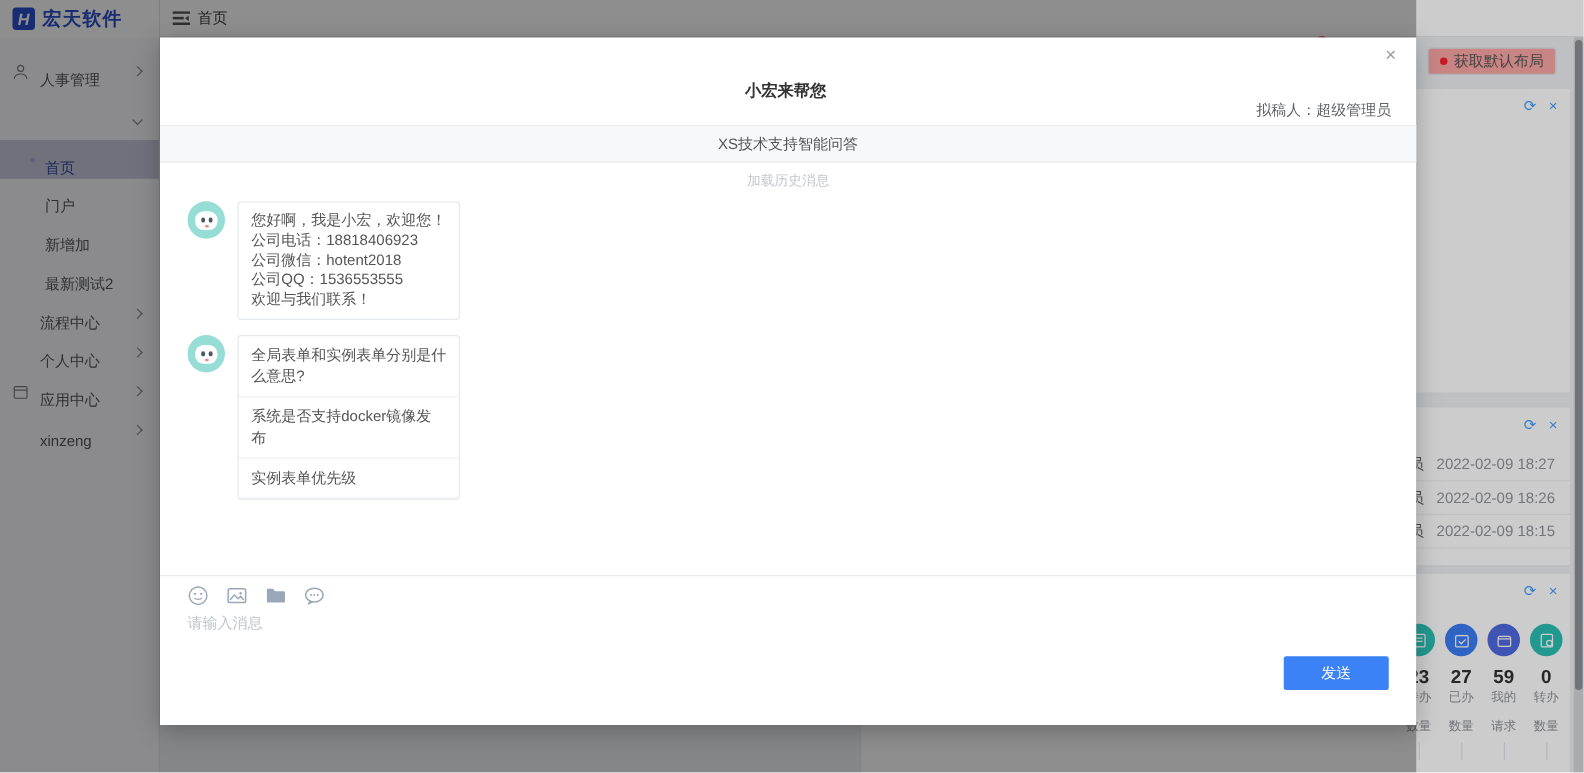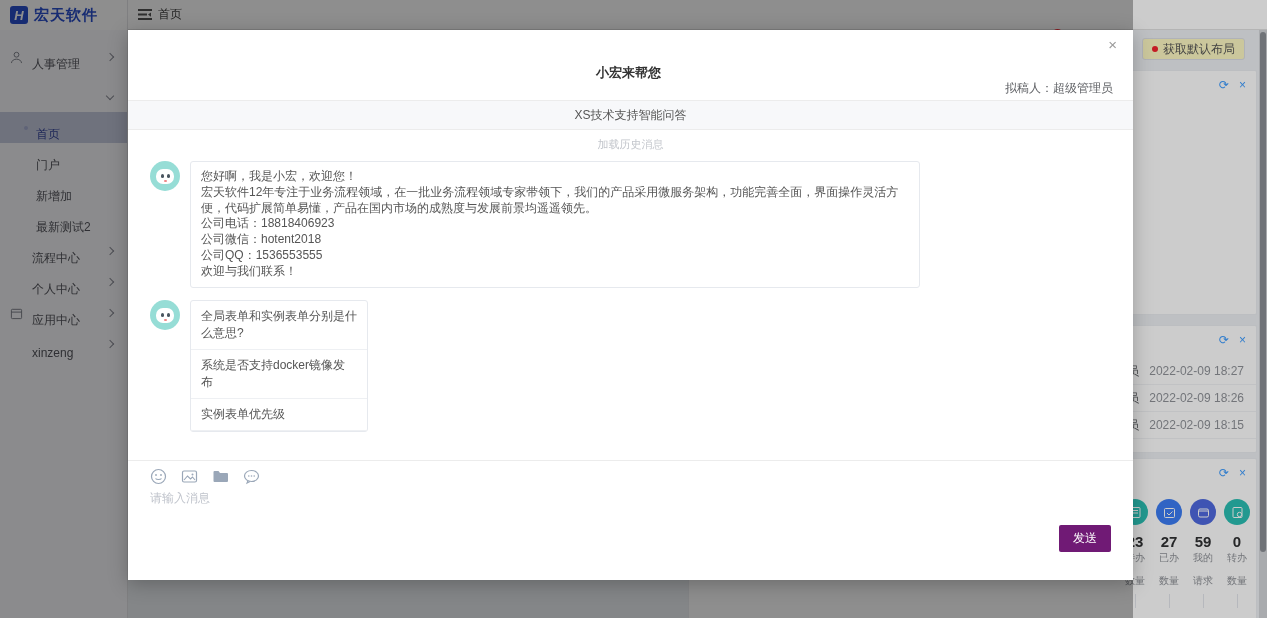--- a/index.html
+++ b/index.html
@@ -29,21 +29,21 @@
   .topbar-right { position:absolute; right:18px; top:0; height:30px; display:flex; align-items:center; gap:12px;margin-top:28px; }
   .tb-icon { position:relative; width:18px; height:18px; color:#5f6368; cursor:pointer; }
   .badge { position:absolute; top:-5px; right:-7px; min-width:13px; height:13px; border-radius:7px; background:#f5222d; color:#fff; font-size:8px; display:flex; align-items:center; justify-content:center; padding:0 2px; }
   .tb-sep { width:1px; height:14px; background:#ddd; }
   .avatar { width:22px; height:22px; border-radius:50%; background:radial-gradient(circle at 35% 30%, #8a5a3b, #5d3a22); border:1px solid #caa; }
   .user-name { font-size:12px; color:#333; display:flex; align-items:center; gap:5px; cursor:pointer; }
   .caret-down { width:0; height:0; border-left:4px solid transparent; border-right:4px solid transparent; border-top:5px solid #666; }
 
   
   .content { position:absolute; left:128px; top:30px; right:0; bottom:0; background:#eef0f4; z-index:1; }
-  .layout-btn { position:absolute; right:22px; top:8px; height:22px; background:#fef9c3; border:1px solid #dcdfe6; border-radius:3px; font-size:12px; color:#555; display:flex; align-items:center; gap:5px; padding:0 9px; cursor:pointer; }
+  .layout-btn { position:absolute; right:22px; top:8px; height:22px; background:#fca5a5; border:1px solid #dcdfe6; border-radius:3px; font-size:12px; color:#555; display:flex; align-items:center; gap:5px; padding:0 9px; cursor:pointer; }
   .red-dot { width:6px; height:6px; border-radius:50%; background:#f5222d; }
   .panel { position:absolute; left:560px; right:10px; background:#fff; border:1px solid #ebeef2; border-radius:2px; }
   .panel-tools { position:absolute; top:8px; right:10px; display:flex; gap:10px; align-items:center; }
   .tool { color:#409eff; font-size:12px; cursor:pointer; line-height:1; }
   .p1 { top:40px; height:245px; }
   .p2 { top:295px; height:128px; }
   .p3 { top:428px; height:165px; }
   .p2 .rows { position:absolute; top:32px; left:0; right:0; }
   .p-row { height:27px; display:flex; align-items:center; justify-content:flex-end; gap:10px; padding-right:12px; border-bottom:1px solid #f2f3f5; font-size:12px; }
   .p-row .u { color:#606266; }
@@ -77,21 +77,21 @@
   .bot-avatar .eye.l { left:11px; } .bot-avatar .eye.r { left:17px; }
   .bot-avatar .mouth { position:absolute; left:14px; top:19px; width:3px; height:2px; border-radius:1px; background:#e88; }
   .bubble { border:1px solid #e6e9ee; border-radius:3px; background:#fff; padding:7px 10px; font-size:12px; color:#555; line-height:1.32; max-width:730px; }
   .qcard { width:178px; border:1px solid #e6e9ee; border-radius:3px; background:#fff; font-size:12px; color:#555; }
   .qcard .qh { padding:7px 10px; border-bottom:1px solid #eef0f3; color:#666; }
   .qcard .q { padding:7px 10px; border-bottom:1px solid #eef0f3; cursor:pointer; }
   .m-input { position:absolute; top:430px; left:0; right:0; bottom:20px; border-top:1px solid #ececec; padding:7px 22px; }
   .input-icons { display:flex; gap:14px; color:#9aa7b8; }
   .input-icons .ic { width:17px; height:17px; cursor:pointer; }
   .input-ph { margin-top:5px; font-size:12px; color:#c0c4cc; }
-  .send-btn { position:absolute; right:22px; bottom:28px; background:#701a75; color:#fff; font-size:12px; border:none; border-radius:2px; padding:5px 14px; cursor:pointer; }
+  .send-btn { position:absolute; right:22px; bottom:28px; background:#3b82f6; color:#fff; font-size:12px; border:none; border-radius:2px; padding:5px 30px; cursor:pointer; }
   .m-footer { position:absolute; left:0; right:0; bottom:0; height:20px; background:#f5f6f7; display:flex; align-items:center; justify-content:center; gap:6px; font-size:11px; color:#a0a4ab; }
   .f-diamond { width:8px; height:8px; background:linear-gradient(135deg,#27b6c9,#3f6bd8); transform:rotate(45deg); }
 </style>
 </head>
 <body>
 
 <div id="app">
 
   <div class="sidebar">
     <div class="logo">
@@ -297,21 +297,20 @@
 
       <div class="msg">
         <div class="bot-avatar">
           <div class="face"></div>
             <div class="eye l"></div>
             <div class="eye r"></div>
             <div class="mouth"></div>
         </div>
         <div class="bubble">
           <div>您好啊，我是小宏，欢迎您！</div>
-          <div>宏天软件12年专注于业务流程领域，在一批业务流程领域专家带领下，我们的产品采用微服务架构，功能完善全面，界面操作灵活方便，代码扩展简单易懂，产品在国内市场的成熟度与发展前景均遥遥领先。</div>
           <div>公司电话：18818406923</div>
           <div>公司微信：hotent2018</div>
           <div>公司QQ：1536553555</div>
           <div>欢迎与我们联系！</div>
         </div>
       </div>
 
       <div class="msg">
         <div class="bot-avatar">
           <div class="face"></div>

